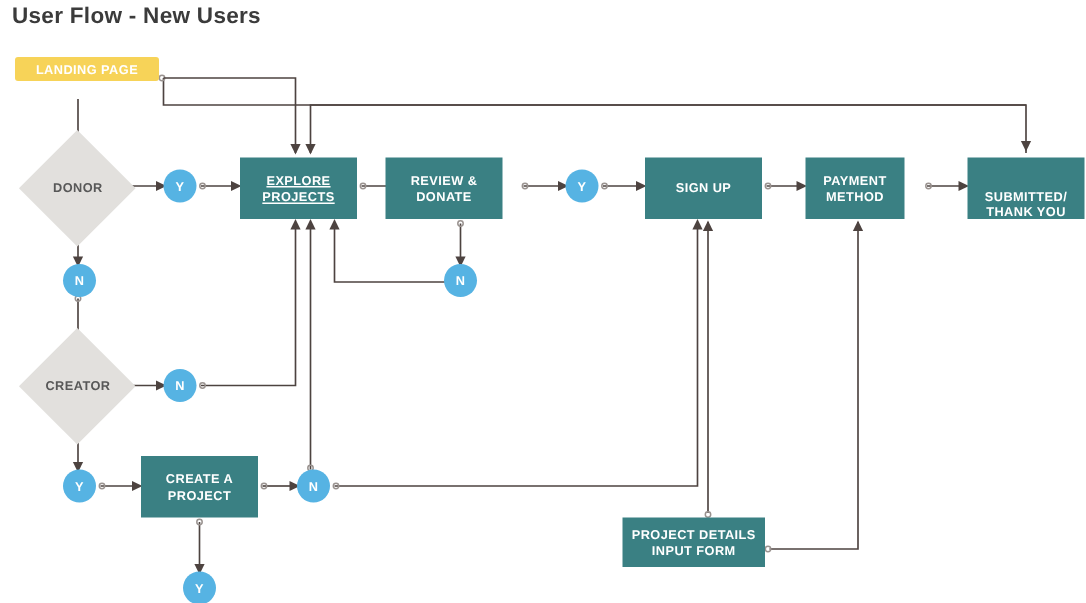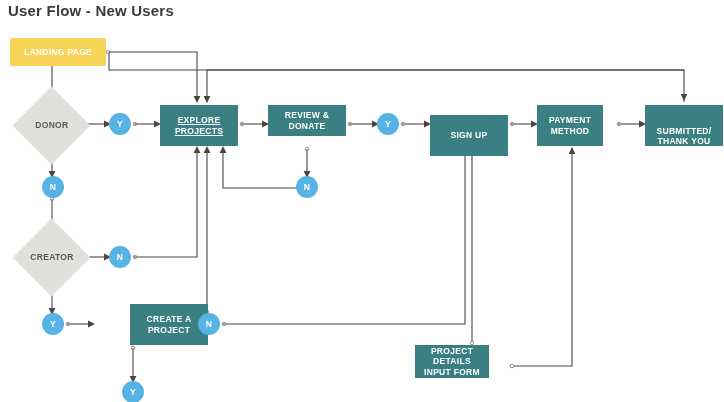--- a/index.html
+++ b/index.html
@@ -132,47 +132,47 @@
 
   <line x1="472" y1="148" x2="472" y2="342"></line>
   <polygon class="dot" points="472,147 468.6,154 475.4,154"></polygon>
   <circle class="odot" cx="472" cy="343" r="1.8"></circle>
 
   <path d="M572,148 L572,366 L513,366"></path>
   <polygon class="dot" points="572,147 568.6,154 575.4,154"></polygon>
   <circle class="odot" cx="512" cy="366" r="1.8"></circle>
 </svg>
 
-<div class="node landing" style="left:10px;top:38px;width:96px;height:28px;">
+<div class="node landing" style="left:10px;top:38px;width:96px;height:16px;">
   <span>LANDING PAGE</span>
 </div>
 
 <div class="node diamond" style="left:24px;top:98px;width:55px;height:55px;">
   <span>DONOR</span>
 </div>
 
 <div class="node circle" style="left:109px;top:113px;width:22px;height:22px;">
   <span>Y</span>
 </div>
 
 <div class="node box" style="left:160px;top:105px;width:78px;height:41px;text-decoration:underline;">
   <span>EXPLORE
 PROJECTS</span>
 </div>
 
-<div class="node box" style="left:268px;top:105px;width:78px;height:31px;">
+<div class="node box" style="left:257px;top:105px;width:78px;height:41px;">
   <span>REVIEW &amp;
 DONATE</span>
 </div>
 
 <div class="node circle" style="left:377px;top:113px;width:22px;height:22px;">
   <span>Y</span>
 </div>
 
-<div class="node box" style="left:430px;top:115px;width:78px;height:41px;">
+<div class="node box" style="left:430px;top:105px;width:78px;height:41px;">
   <span>SIGN UP</span>
 </div>
 
 <div class="node box" style="left:537px;top:105px;width:66px;height:41px;">
   <span>PAYMENT
 METHOD</span>
 </div>
 
 <div class="node box" style="left:645px;top:105px;width:78px;height:41px;align-items:flex-end;">
   <span>SUBMITTED/
@@ -192,29 +192,29 @@
 </div>
 
 <div class="node circle" style="left:109px;top:246px;width:22px;height:22px;">
   <span>N</span>
 </div>
 
 <div class="node circle" style="left:42px;top:313px;width:22px;height:22px;">
   <span>Y</span>
 </div>
 
-<div class="node box" style="left:94px;top:304px;width:78px;height:41px;margin-left:36px;">
+<div class="node box" style="left:94px;top:304px;width:78px;height:41px;">
   <span>CREATE A
 PROJECT</span>
 </div>
 
 <div class="node circle" style="left:198px;top:313px;width:22px;height:22px;">
   <span>N</span>
 </div>
 
 <div class="node circle" style="left:122px;top:381px;width:22px;height:22px;">
   <span>Y</span>
 </div>
 
-<div class="node box" style="left:415px;top:345px;width:74px;height:33px;">
+<div class="node box" style="left:415px;top:345px;width:95px;height:33px;">
   <span>PROJECT DETAILS
 INPUT FORM</span>
 </div>
 
 </body></html>

